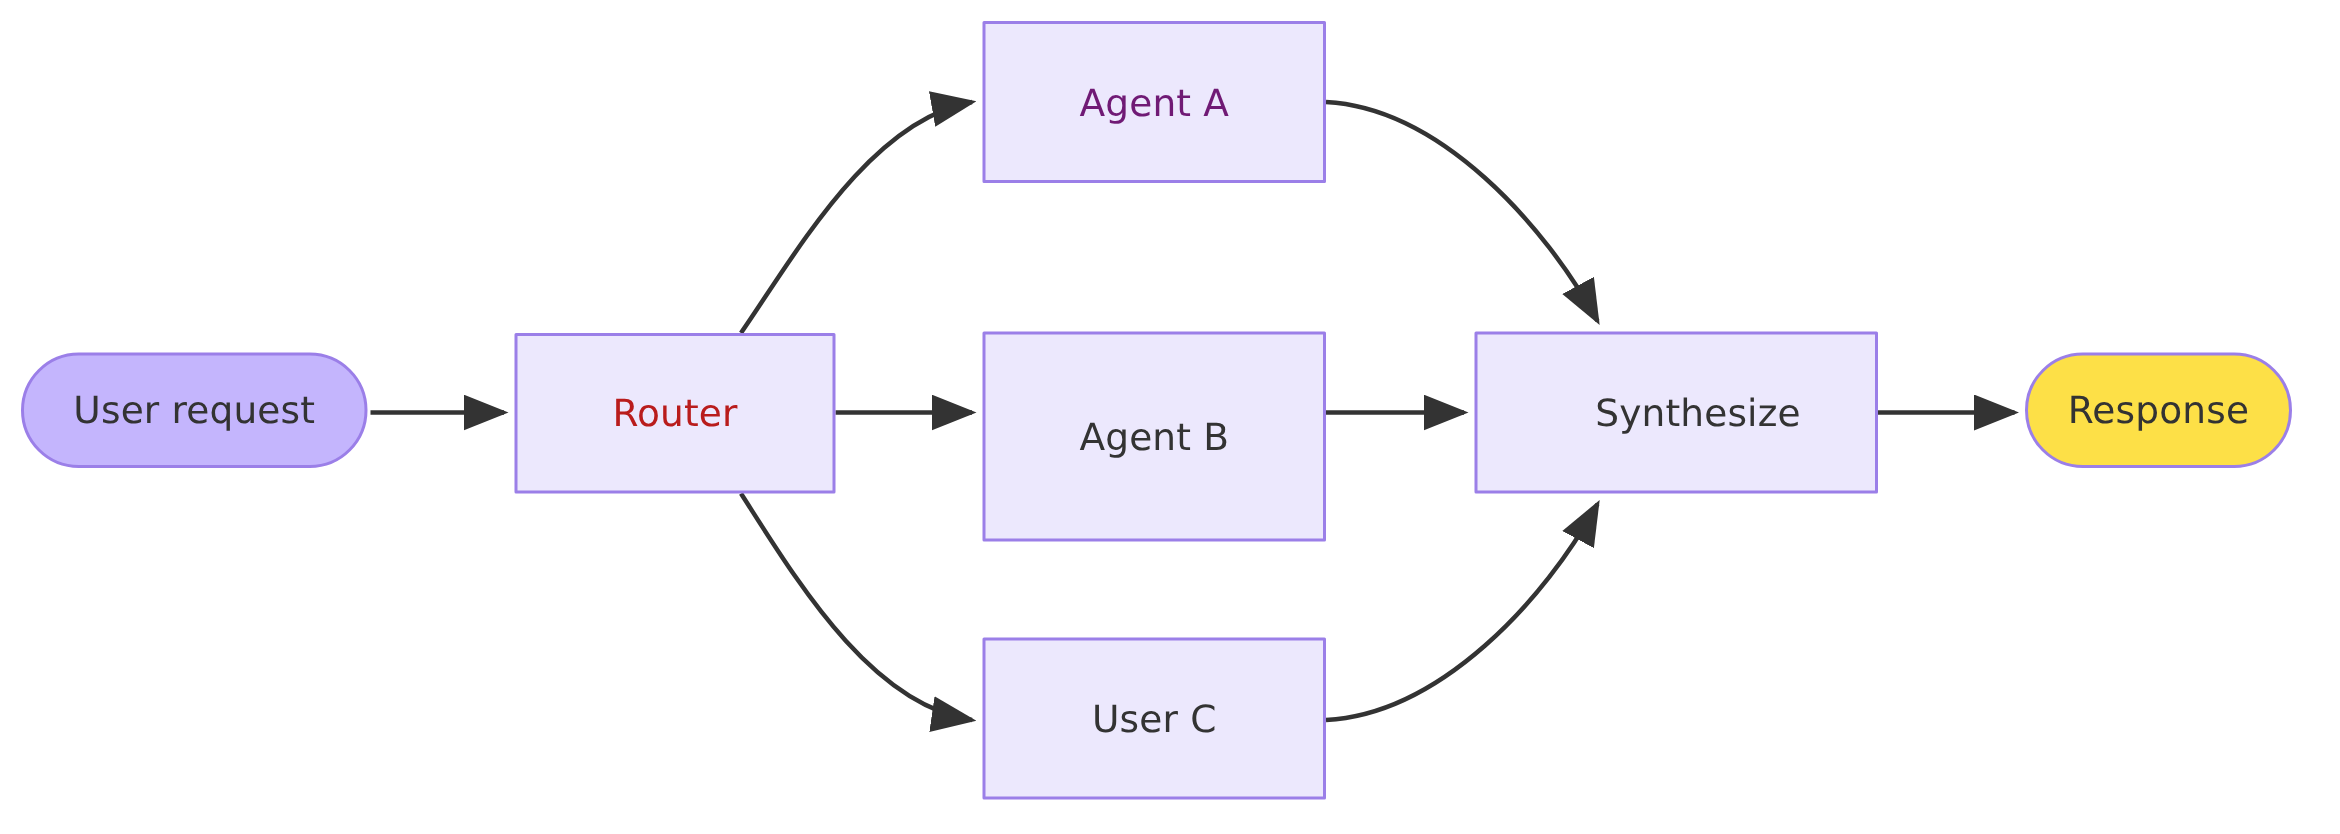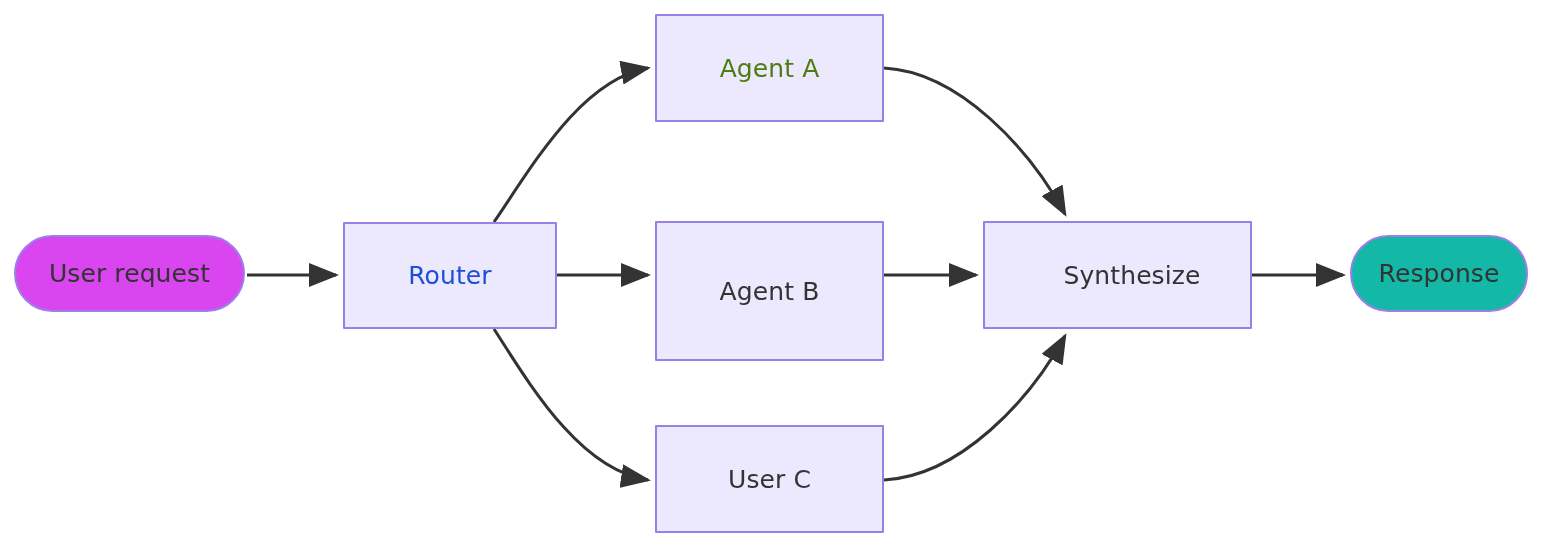--- a/index.html
+++ b/index.html
@@ -81,41 +81,41 @@
 
     <path class="edge-path" marker-end="url(#arrowhead)" d="M 884 68 C 960 72 1030 150 1065 214" style="stroke: rgb(51, 51, 51);"></path>
 
     <path class="edge-path" marker-end="url(#arrowhead)" d="M 884 275 L 976 275" style="stroke: rgb(51, 51, 51);"></path>
 
     <path class="edge-path" marker-end="url(#arrowhead)" d="M 884 480 C 960 476 1030 400 1065 336" style="stroke: rgb(51, 51, 51);"></path>
 
     <path class="edge-path" marker-end="url(#arrowhead)" d="M 1252 275 L 1343 275" style="stroke: rgb(51, 51, 51);"></path>
   </svg>
 
-  <div class="node terminator" id="node-user-request" style="left: 14px; top: 235px; width: 231px; height: 77px; background: #d946ef; border-color: rgb(155, 127, 232); color: rgb(51, 51, 51);">
+  <div class="node terminator" id="node-user-request" style="left: 14px; top: 235px; width: 231px; height: 77px; background: #c4b5fd; border-color: rgb(155, 127, 232); color: rgb(51, 51, 51);">
     <span class="node-label">User request</span>
   </div>
 
-  <div class="node process" id="node-router" style="left: 343px; top: 222px; width: 214px; height: 107px; background: rgb(236, 232, 253); border-color: rgb(155, 127, 232); color: #1d4ed8;">
+  <div class="node process" id="node-router" style="left: 343px; top: 222px; width: 214px; height: 107px; background: rgb(236, 232, 253); border-color: rgb(155, 127, 232); color: #b91c1c;">
     <span class="node-label">Router</span>
   </div>
 
-  <div class="node process" id="node-agent-a" style="left: 655px; top: 14px; width: 229px; height: 108px; background: rgb(236, 232, 253); border-color: rgb(155, 127, 232); color: #4d7c0f;">
+  <div class="node process" id="node-agent-a" style="left: 655px; top: 14px; width: 229px; height: 108px; background: rgb(236, 232, 253); border-color: rgb(155, 127, 232); color: #701a75;">
     <span class="node-label">Agent A</span>
   </div>
 
   <div class="node process" id="node-agent-b" style="left: 655px; top: 221px; width: 229px; height: 140px; background: rgb(236, 232, 253); border-color: rgb(155, 127, 232); color: rgb(51, 51, 51);">
     <span class="node-label">Agent B</span>
   </div>
 
   <div class="node process" id="node-agent-c" style="left: 655px; top: 425px; width: 229px; height: 108px; background: rgb(236, 232, 253); border-color: rgb(155, 127, 232); color: rgb(51, 51, 51);">
     <span class="node-label">User C</span>
   </div>
 
   <div class="node process" id="node-synthesize" style="left: 983px; top: 221px; width: 269px; height: 108px; background: rgb(236, 232, 253); border-color: rgb(155, 127, 232); color: rgb(51, 51, 51); padding-left: 29px;">
     <span class="node-label">Synthesize</span>
   </div>
 
-  <div class="node terminator" id="node-response" style="left: 1350px; top: 235px; width: 178px; height: 77px; background: #14b8a6; border-color: rgb(155, 127, 232); color: rgb(51, 51, 51);">
+  <div class="node terminator" id="node-response" style="left: 1350px; top: 235px; width: 178px; height: 77px; background: #fde047; border-color: rgb(155, 127, 232); color: rgb(51, 51, 51);">
     <span class="node-label">Response</span>
   </div>
 
 </div>
 
 </body></html>

